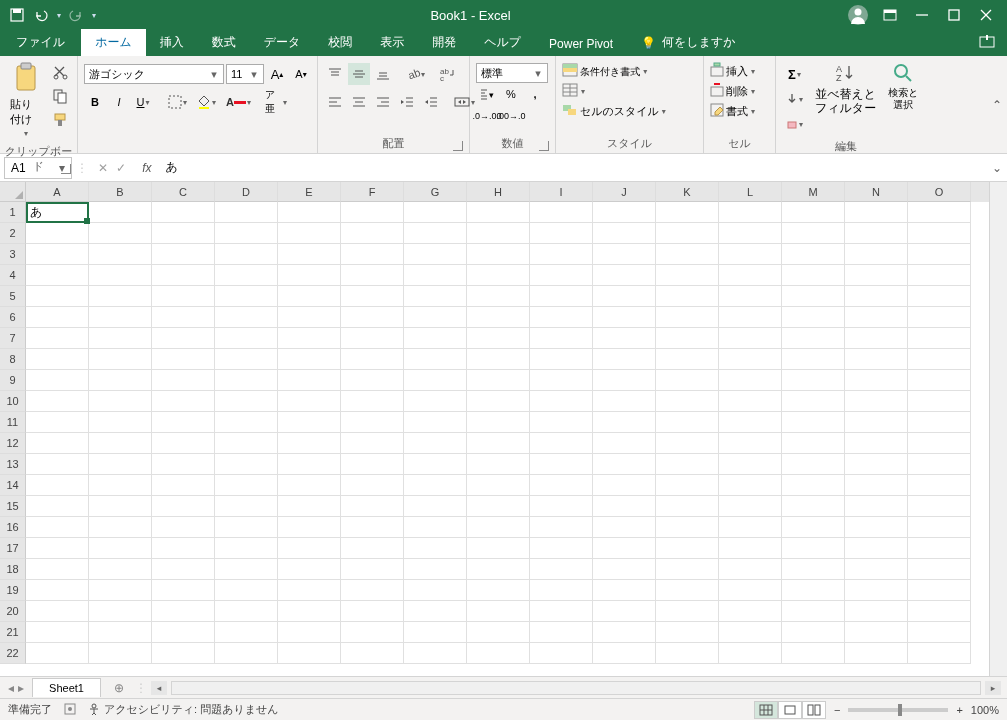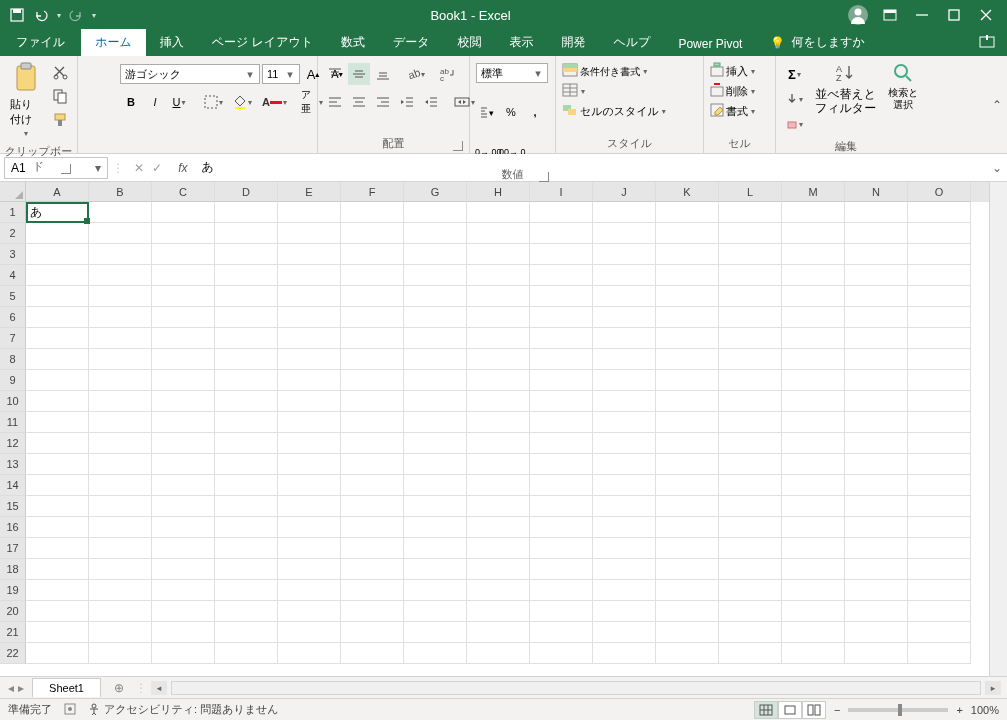--- a/index.html
+++ b/index.html
@@ -22,21 +22,21 @@
 .dlg-launcher{position:absolute;right:2px;bottom:2px;width:10px;height:10px;border:1px solid #888;border-top:none;border-left:none;}
 .col{display:flex;flex-direction:column;gap:2px;padding:2px;}
 .row{display:flex;gap:2px;align-items:center;}
 .btn-lg{display:flex;flex-direction:column;align-items:center;gap:2px;padding:4px 6px;cursor:pointer;font-size:11px;}
 .btn-sm{width:22px;height:22px;display:flex;align-items:center;justify-content:center;cursor:pointer;font-size:11px;}
 .btn-sm.wide{width:auto;padding:0 4px;}
 .combo{height:20px;border:1px solid #ababab;background:#fff;display:flex;align-items:center;padding:0 4px;font-size:11px;}
 .combo-arrow{margin-left:auto;width:10px;text-align:center;color:#666;}
 .collapse-caret{width:20px;display:flex;align-items:center;justify-content:center;cursor:pointer;color:#5a5a5a;margin-left:auto;}
 .fbar{height:28px;background:#fff;border-bottom:1px solid #d4d4d4;display:flex;align-items:center;}
-.namebox{width:104px;height:22px;border:1px solid #c6c6c6;margin:0 4px;display:flex;align-items:center;padding:0 6px;background:#fff;}
+.namebox{width:68px;height:22px;border:1px solid #c6c6c6;margin:0 4px;display:flex;align-items:center;padding:0 6px;background:#fff;}
 .namebox-arrow{margin-left:auto;color:#666;}
 .fb-btns{display:flex;gap:8px;padding:0 10px;color:#a0a0a0;}
 .fb-btn{cursor:pointer;}
 .fx{font-style:italic;color:#5a5a5a;padding:0 6px;}
 .fb-input{flex:1;padding:0 8px;height:22px;display:flex;align-items:center;}
 .fb-expand{width:20px;text-align:center;color:#666;cursor:pointer;}
 .sheet{flex:1;display:flex;overflow:hidden;}
 .rowhdrs{width:26px;background:#fff;}
 .selectall{height:20px;background:#e6e6e6;border-right:1px solid #ccc;border-bottom:1px solid #ccc;position:relative;}
 .selectall::after{content:"";position:absolute;right:2px;bottom:2px;width:0;height:0;border-style:solid;border-width:0 0 8px 8px;border-color:transparent transparent #b0b0b0 transparent;}
@@ -124,21 +124,20 @@
           <line x1="11" y1="1" x2="1" y2="11" stroke="#fff" stroke-width="1.3"></line>
         </svg>
       </span>
   </div>
 </div>
 
 <div class="tabbar">
   <div class="tab file">ファイル</div>
   <div class="tab active">ホーム</div>
   <div class="tab">挿入</div>
-  <div class="tab">ページ レイアウト</div>
   <div class="tab">数式</div>
   <div class="tab">データ</div>
   <div class="tab">校閲</div>
   <div class="tab">表示</div>
   <div class="tab">開発</div>
   <div class="tab">ヘルプ</div>
   <div class="tab">Power Pivot</div>
   <div class="tab" style="display:flex;gap:6px;align-items:center;">
     <span>💡</span>
     <span>何をしますか</span>
@@ -180,21 +179,21 @@
               <rect x="2" y="1" width="10" height="6" fill="#f7d77e" stroke="#b8964a"></rect>
               <rect x="5" y="7" width="4" height="6" fill="#888"></rect>
             </svg>
           </span>
       </div>
     </div>
     <div class="rgroup-label"><span>クリップボード</span><span class="dlg-launcher"></span></div>
   </div>
 
   <div class="rgroup" style="width:240px">
-    <div class="rgroup-body col" style="gap:6px;padding-top:4px;margin-left:36px;">
+    <div class="rgroup-body col" style="gap:6px;padding-top:4px;">
       <div class="row">
         <div class="combo" style="width:140px">
             <span>游ゴシック</span>
             <span class="combo-arrow">▾</span>
           </div>
         <div class="combo" style="width:38px">
             <span>11</span>
             <span class="combo-arrow">▾</span>
           </div>
         <span class="btn-sm" style="font-size:13px">A<sup style="font-size:8px">▴</sup></span>
@@ -324,21 +323,21 @@
               <path d="M4 7 L7 5 L7 9 Z M12 7 L9 5 L9 9 Z" fill="#555"></path>
             </svg>
             <span class="drop-arrow">▾</span>
           </span>
       </div>
     </div>
     <div class="rgroup-label"><span>配置</span><span class="dlg-launcher"></span></div>
   </div>
 
   <div class="rgroup" style="width:86px">
-    <div class="rgroup-body col" style="gap:18px;padding-top:4px;">
+    <div class="rgroup-body col" style="gap:0;padding-top:4px;">
       <div class="combo" style="width:72px">
           <span>標準</span>
           <span class="combo-arrow">▾</span>
         </div>
       <div class="row">
         <span class="btn-sm wide">
             <svg width="14" height="12">
               <path d="M1 2 L7 2 M1 5 L5 5 M1 8 L7 8 M1 11 L7 11" stroke="#555"></path>
               <text x="9" y="10" font-size="9">▾</text>
             </svg>

